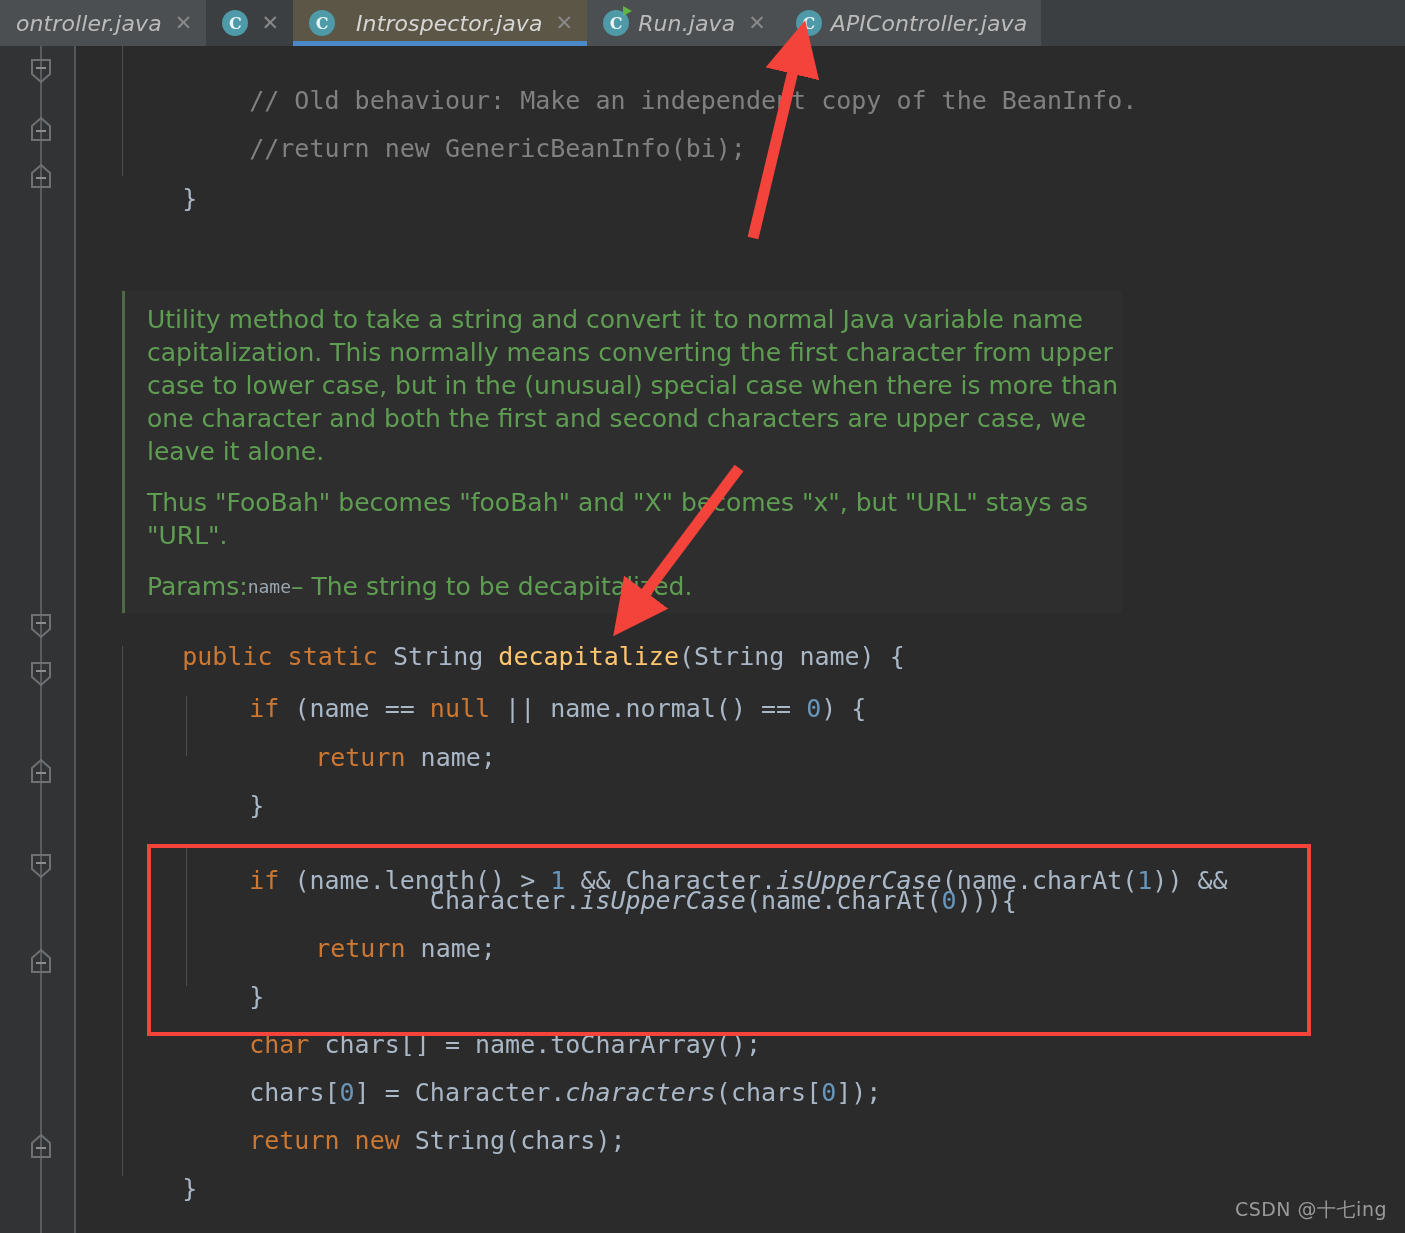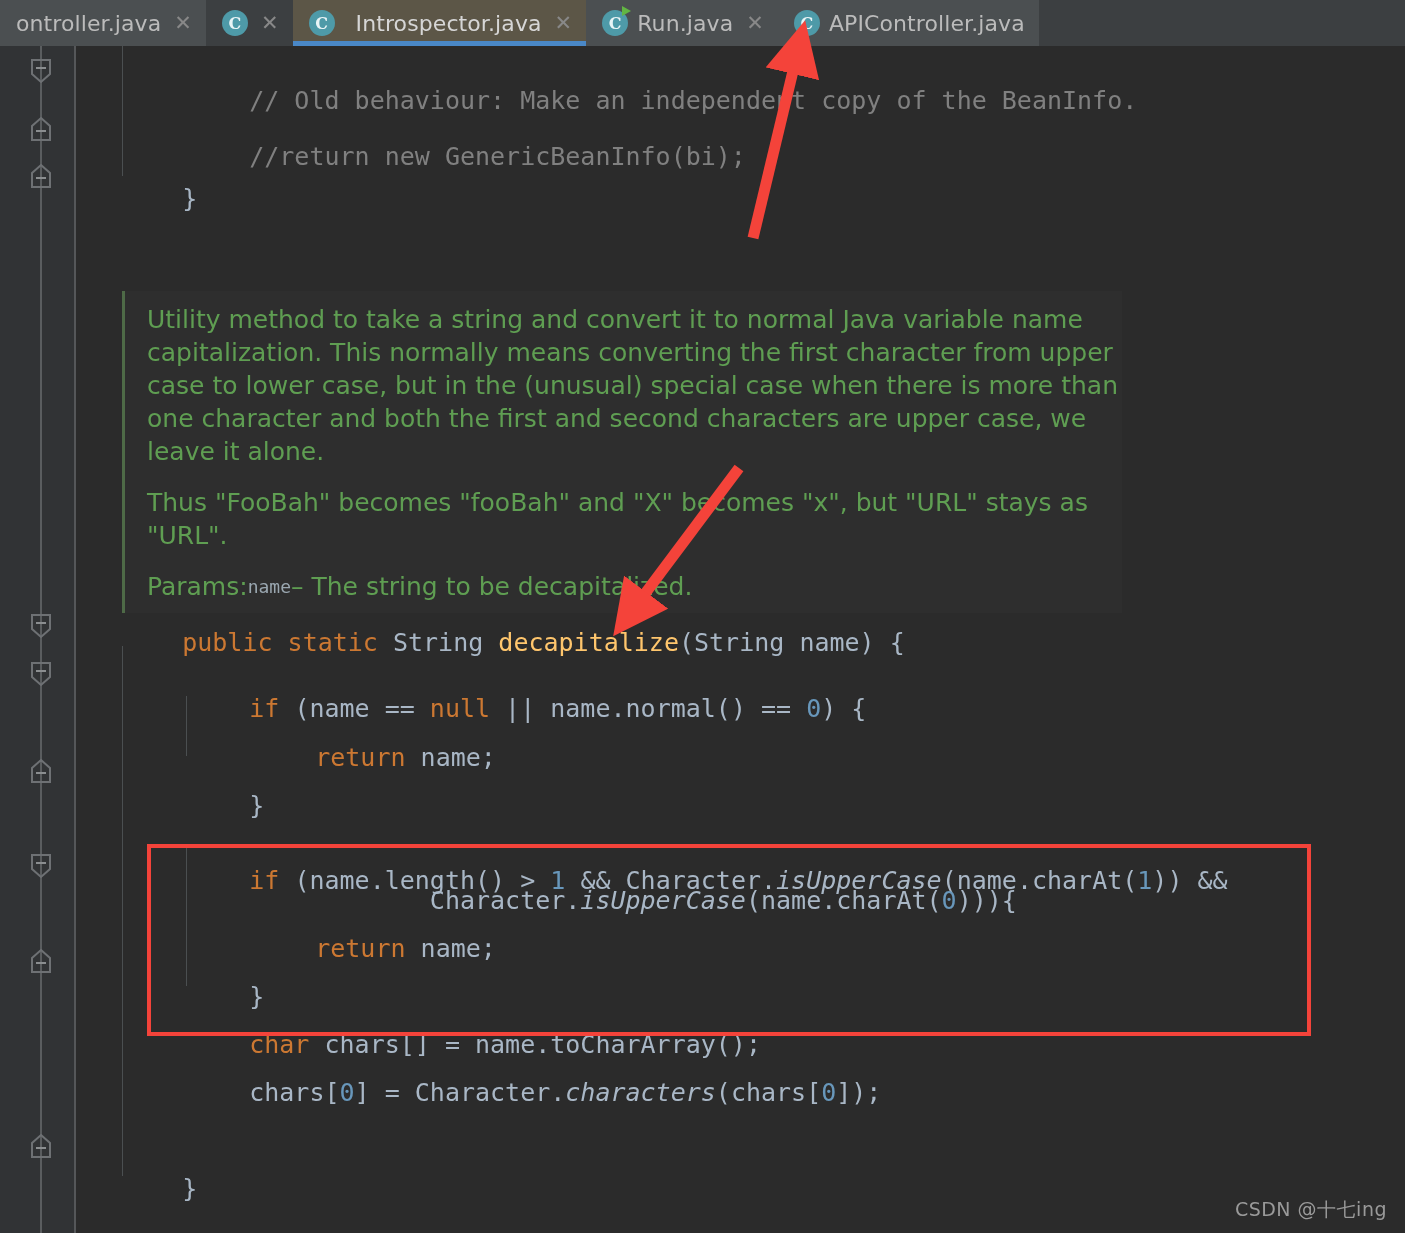--- a/index.html
+++ b/index.html
@@ -44,20 +44,21 @@
     position: absolute;
     left: 0; right: 0; bottom: 0;
     height: 5px;
     background: #4a88c7;
   }
   .tab-label {
     font-size: 22px;
     color: #bbbbbb;
     letter-spacing: 0.1px;
     font-family: "DejaVu Sans", sans-serif;
+    font-style: italic;
   }
   .tab.active .tab-label { color: #d6d6d6; margin-left: 12px; }
   .tab-close {
     font-size: 21px;
     color: #888888;
     line-height: 1;
     margin-left: 4px;
     font-family: "DejaVu Sans", sans-serif;
   }
   .file-icon {
@@ -296,38 +297,38 @@
   </div>
 
   <div class="indent-guide" style="left:122px;top:0px;height:130px;"></div>
   <div class="indent-guide" style="left:186px;top:650px;height:60px;"></div>
   <div class="indent-guide" style="left:186px;top:800px;height:140px;"></div>
   <div class="indent-guide" style="left:122px;top:600px;height:530px;"></div>
 
   <div class="code" style="left:189px;top:10px;">
     <span class="cm">// Old behaviour: Make an independent copy of the BeanInfo.</span>
   </div>
-  <div class="code" style="left:189px;top:66px;">
+  <div class="code" style="left:189px;top:58px;">
     <span class="cm">//return new GenericBeanInfo(bi);</span>
   </div>
   <div class="code" style="left:122px;top:108px;">
     <span class="pl">}</span>
   </div>
 
   <div id="javadoc">
     <p>Utility method to take a string and convert it to normal Java variable name capitalization. This normally means converting the first character from upper case to lower case, but in the (unusual) special case when there is more than one character and both the first and second characters are upper case, we leave it alone.</p>
     <p>Thus "FooBah" becomes "fooBah" and "X" becomes "x", but "URL" stays as "URL".</p>
     <div class="params-row">
       <span>Params:</span>
       <span class="param-name">name</span>
       <span>– The string to be decapitalized.</span>
     </div>
   </div>
 
-  <div class="code" style="left:122px;top:552px;text-align:right;">
+  <div class="code" style="left:122px;top:566px;text-align:right;">
     <span class="kw">public</span><span> </span><span class="kw">static</span><span> </span><span class="ty">String</span><span> </span><span class="fn">decapitalize</span><span class="pl">(String name) {</span>
   </div>
 
   <div class="code" style="left:189px;top:618px;">
     <span class="kw">if</span><span class="pl"> (name == </span><span class="kw">null</span><span class="pl"> || name.normal() == </span><span class="nu">0</span><span class="pl">) {</span>
   </div>
 
   <div class="code" style="left:255px;top:667px;">
     <span class="kw">return</span><span class="pl"> name;</span>
   </div>
@@ -353,20 +354,23 @@
   </div>
 
   <div class="code" style="left:189px;top:954px;">
     <span class="kw">char</span><span class="pl"> chars[] = name.toCharArray();</span>
   </div>
 
   <div class="code" style="left:189px;top:1002px;">
     <span class="pl">chars[</span><span class="nu">0</span><span class="pl">] = Character.</span><span class="it">characters</span><span class="pl">(chars[</span><span class="nu">0</span><span class="pl">]);</span>
   </div>
 
+  <div class="code" style="left:189px;top:1050px;">
+    <span class="kw">return</span><span> </span><span class="kw">new</span><span class="pl"> String(chars);</span>
+  </div>
 
   <div class="code" style="left:122px;top:1098px;">
     <span class="pl">}</span>
   </div>
 
   <div id="red-box"></div>
 
   <div id="watermark">CSDN @十七ing</div>
 </div>
 

